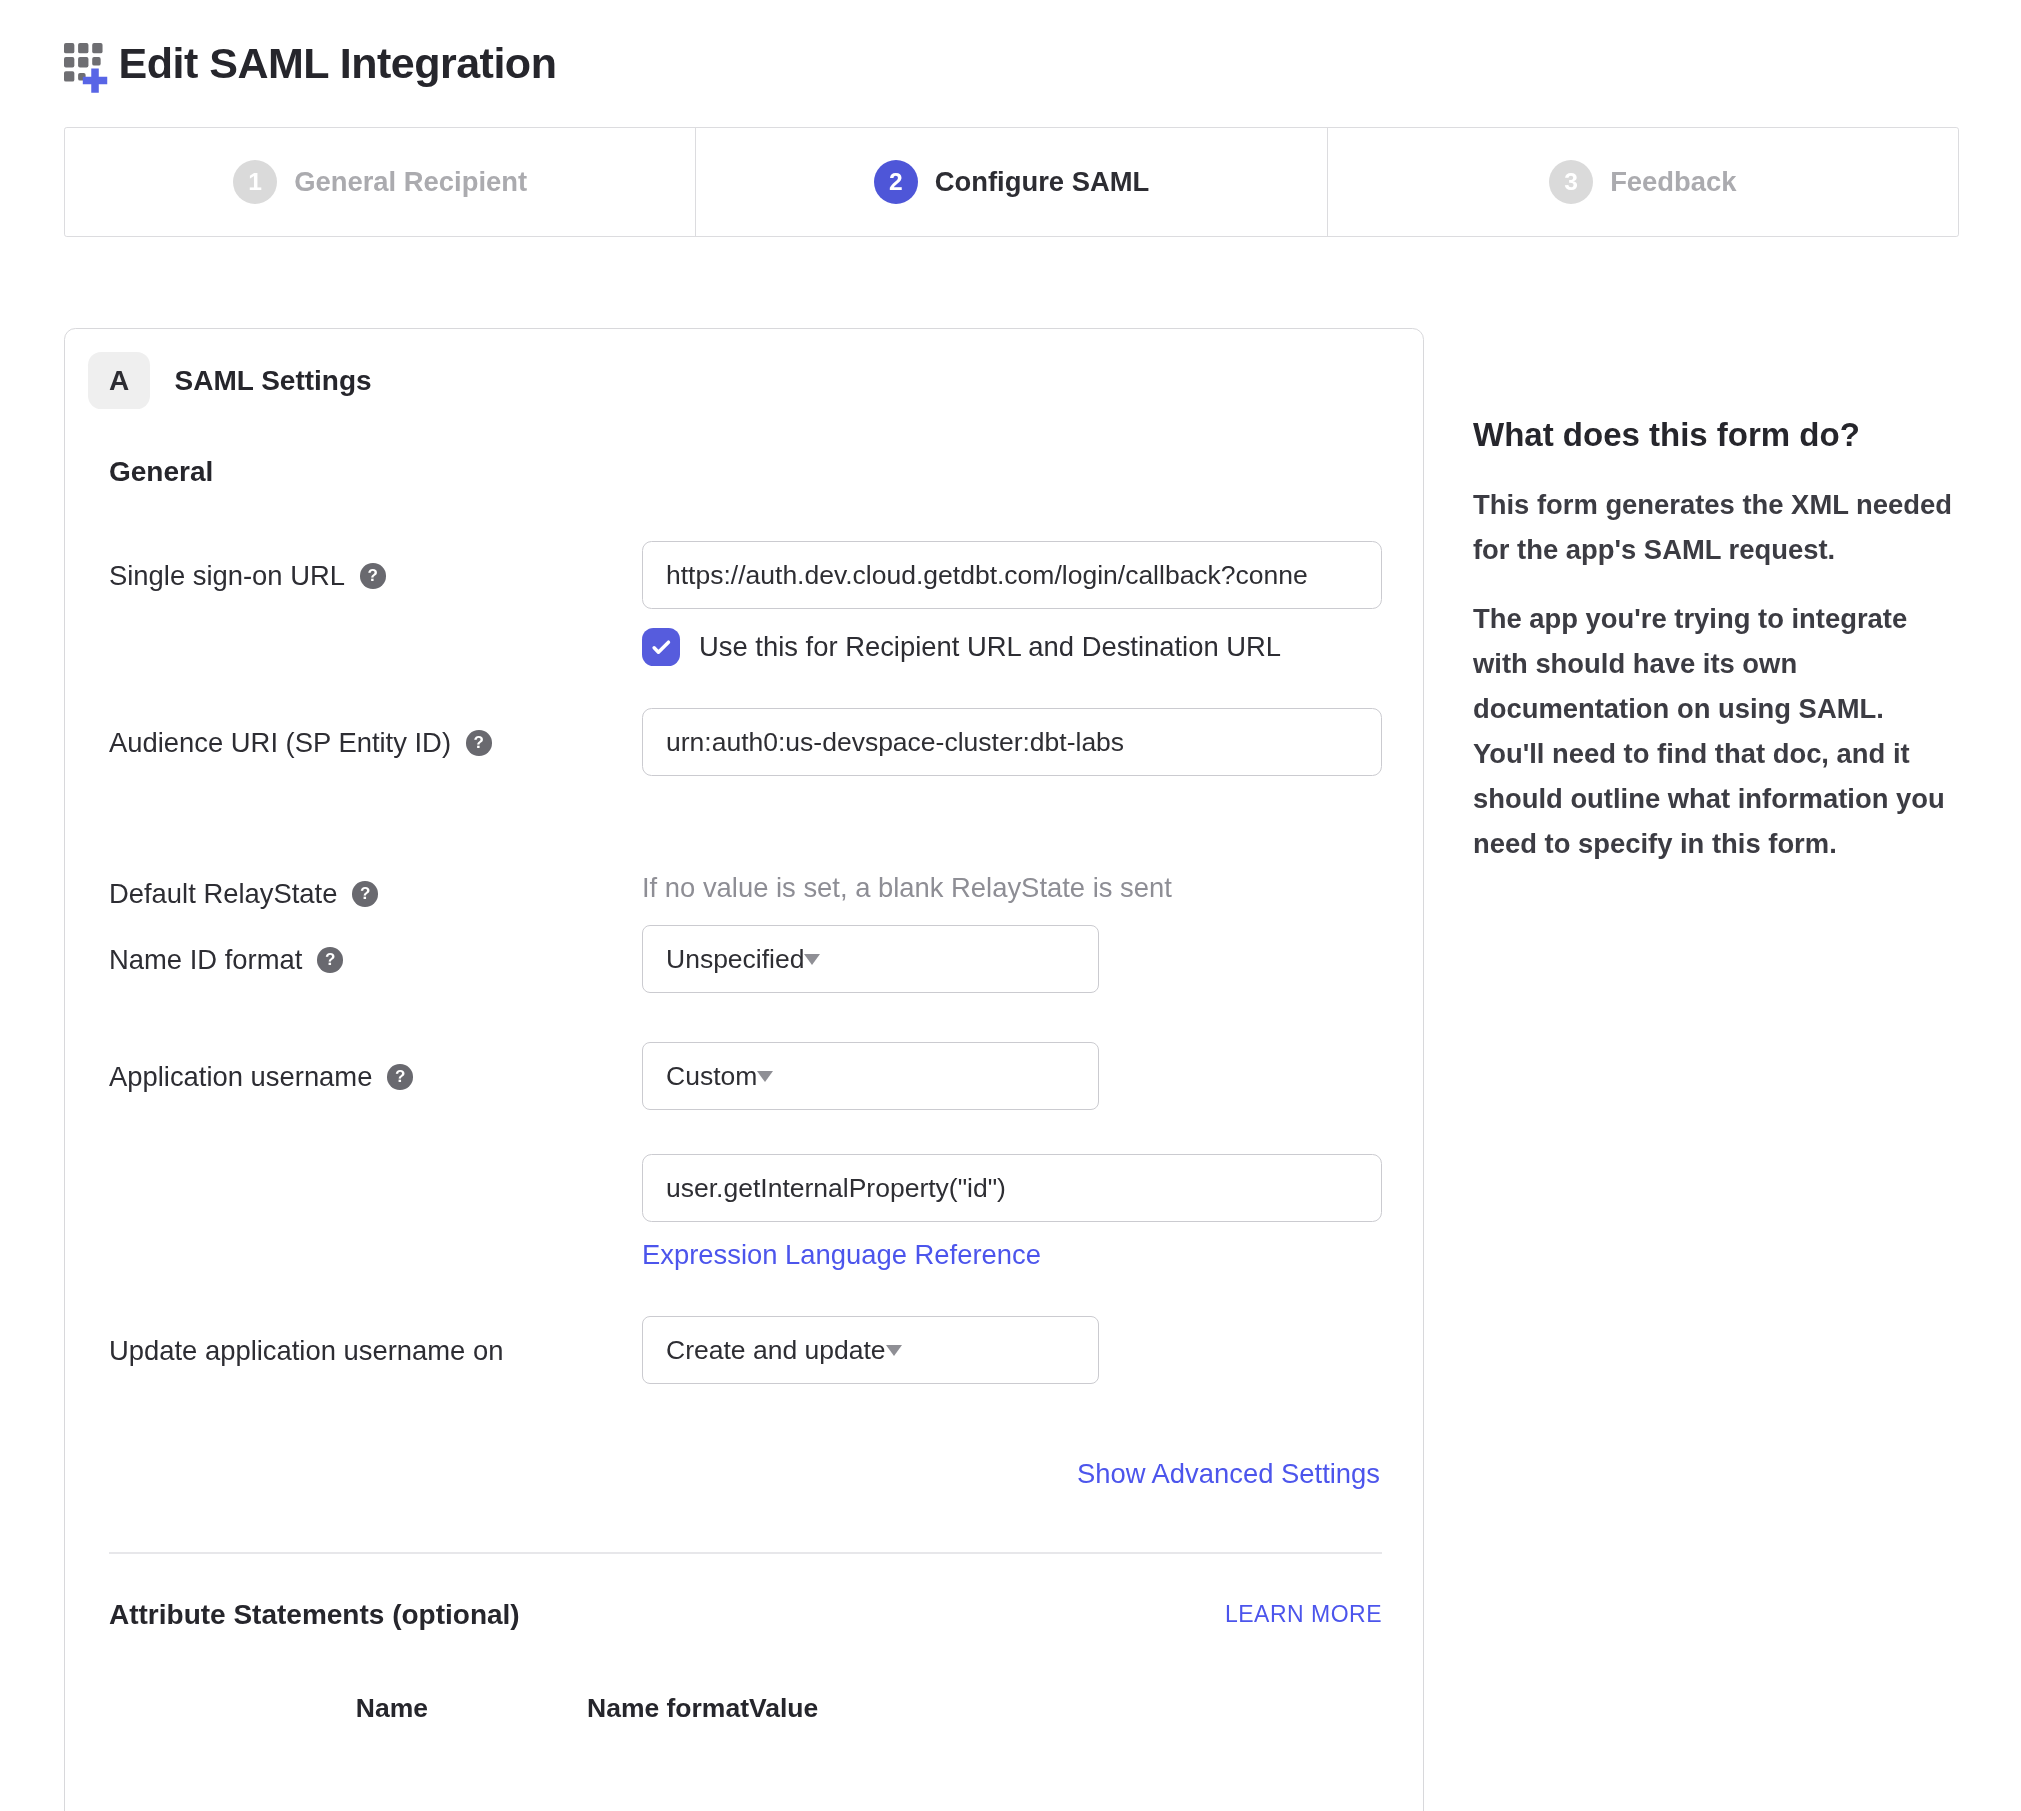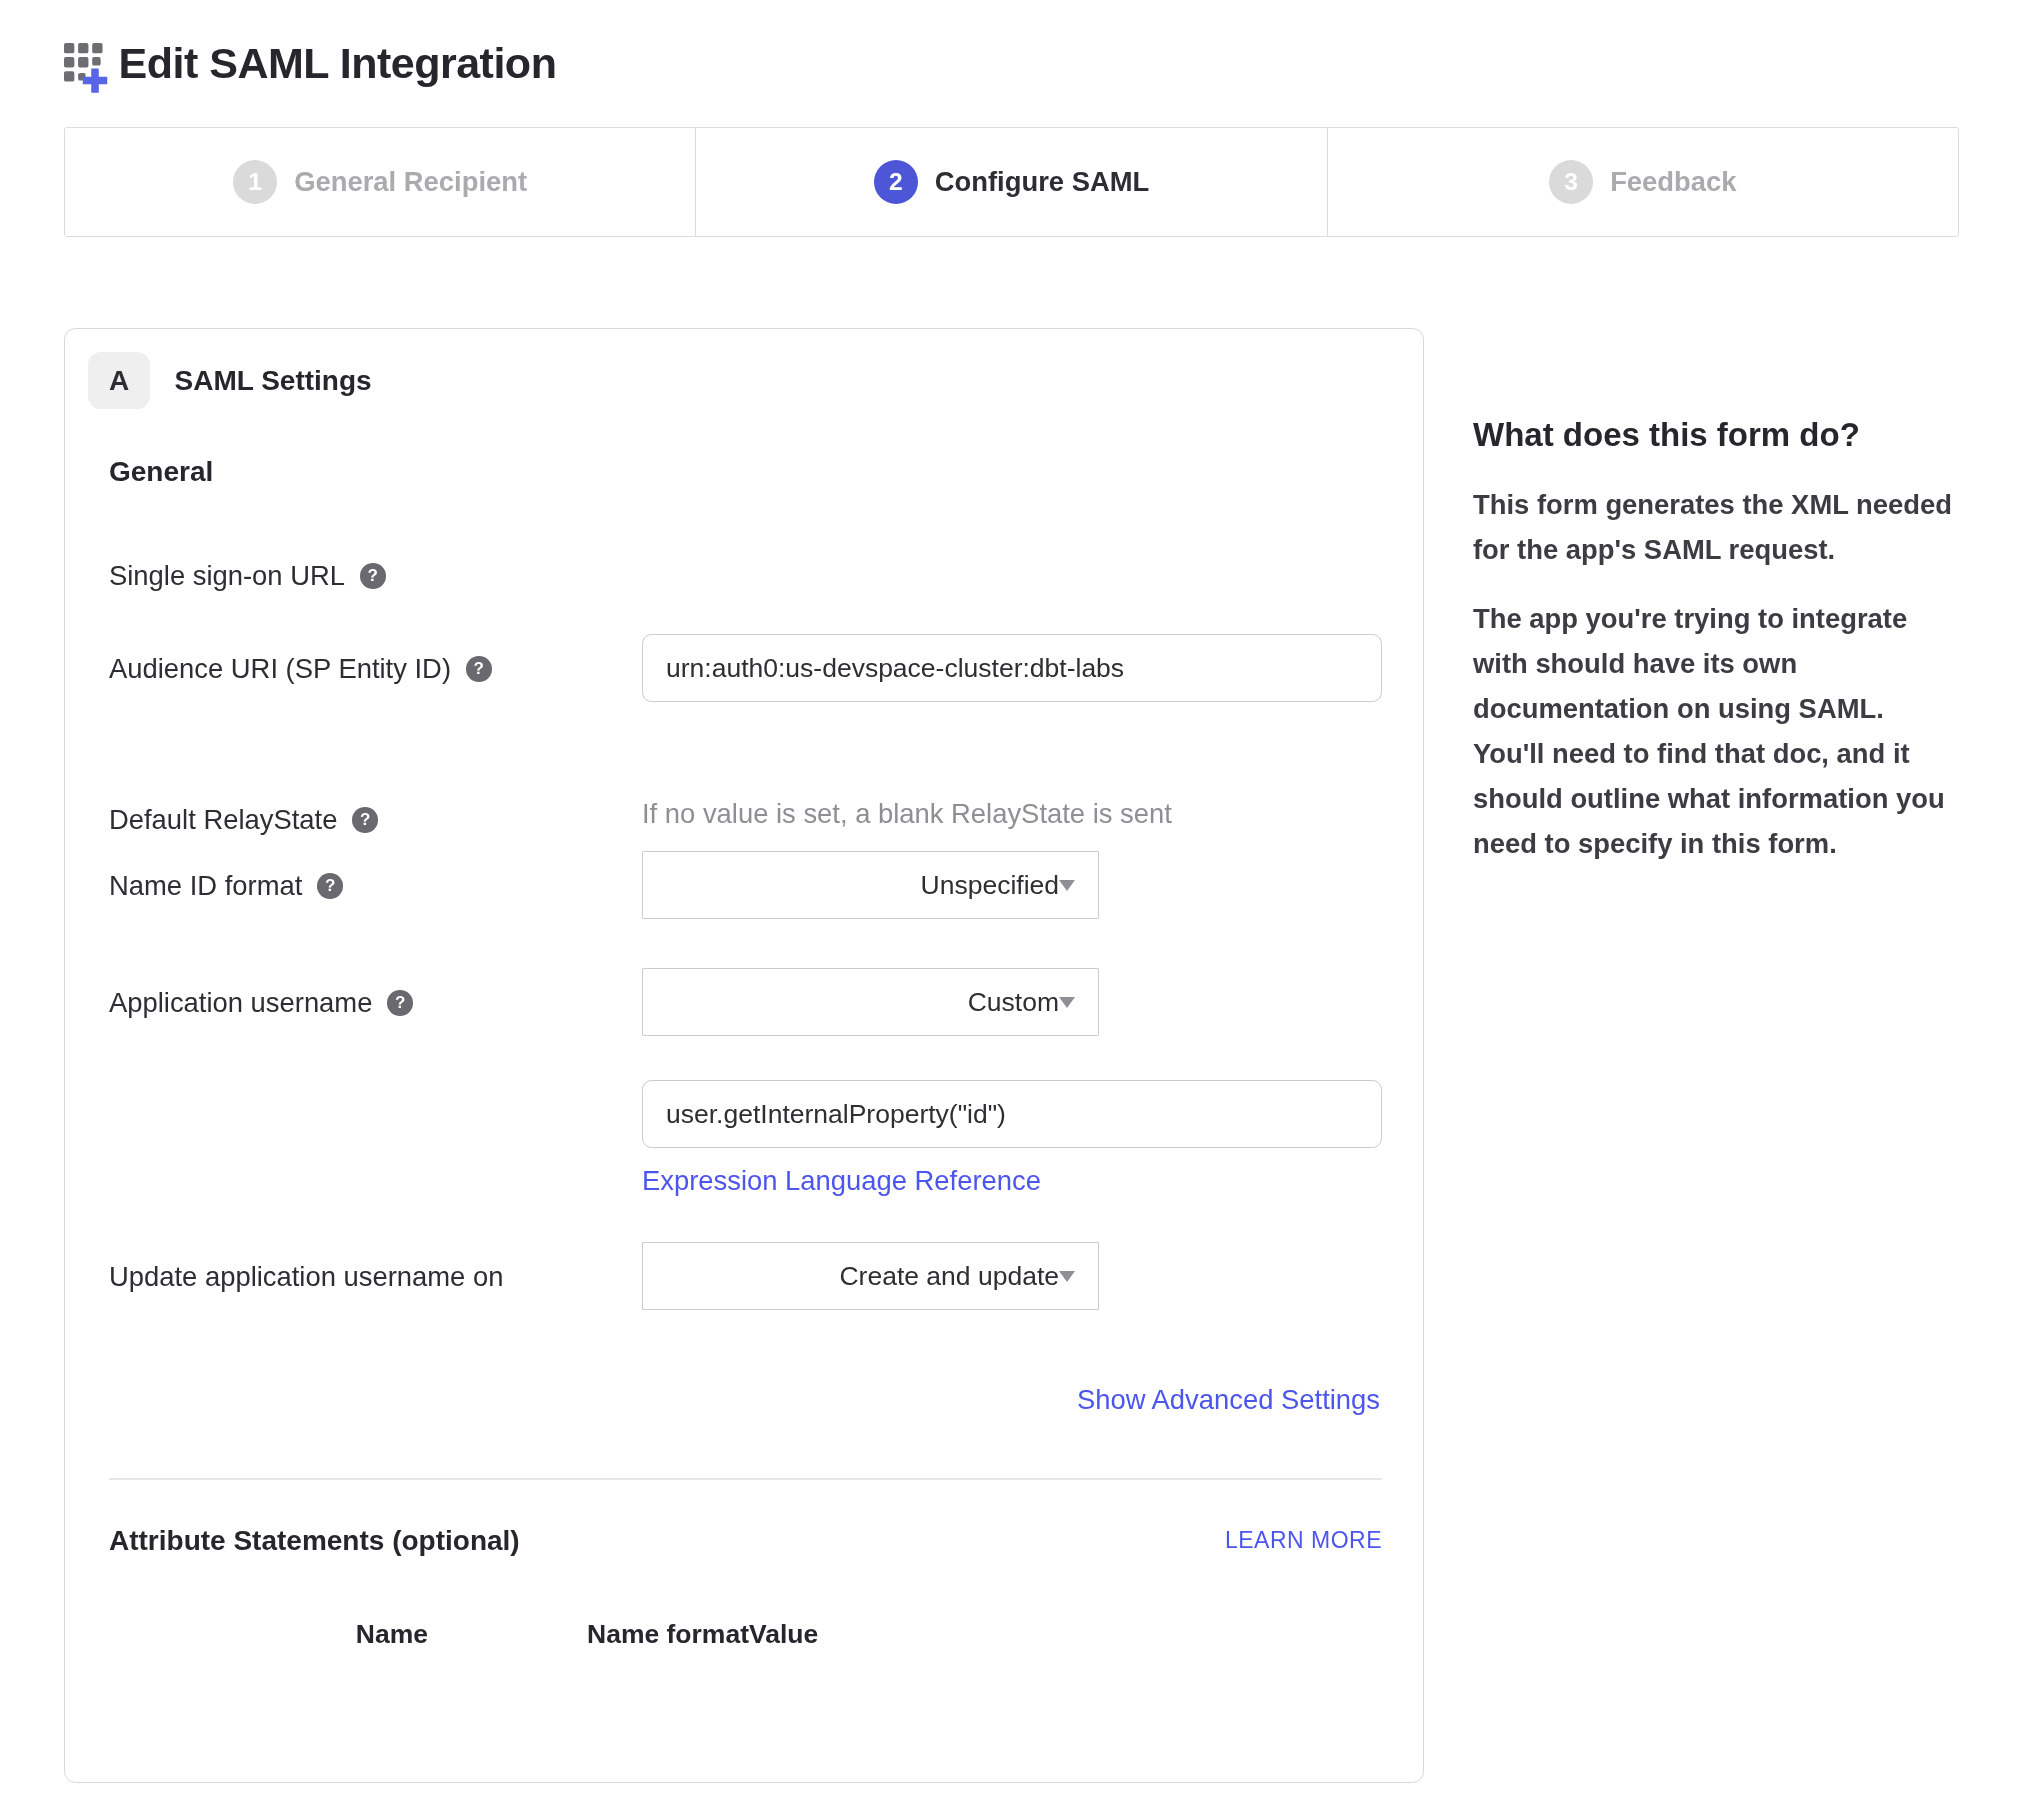--- a/index.html
+++ b/index.html
@@ -45,22 +45,22 @@
   .field-label { font-size: 27.4px; color: #2d2d33; }
   .help-icon { width: 25.6px; height: 25.6px; border-radius: 50%; background: #69696f; color: #fff;
                font-size: 17px; font-weight: bold; display: inline-flex; align-items: center;
                justify-content: center; cursor: pointer; flex: 0 0 auto; }
   .value-col { width: 740px; flex: 0 0 auto; }
 
   .text-input { width: 740px; height: 68px; border: 1.9px solid #cbcbd0; border-radius: 9.5px;
                 font-family: "Liberation Sans", sans-serif; font-size: 26.5px; color: #2e2e33;
                 padding: 0 23px; outline: none; background: #fff; white-space: nowrap; overflow: hidden; }
 
-  .select { width: 457px; height: 68px; border: 1.9px solid #cbcbd0; border-radius: 1px;
-            display: flex; align-items: center; justify-content: flex-end;
+  .select { width: 457px; height: 68px; border: 1.9px solid #cbcbd0; border-radius: 8px;
+            display: flex; align-items: center; justify-content: flex-start;
             padding: 0 23px; cursor: pointer; background: #fff; }
   .select-value { font-size: 26.5px; color: #2e2e33; }
   .caret { width: 0; height: 0; border-left: 8.5px solid transparent; border-right: 8.5px solid transparent;
            border-top: 11.4px solid #8f8f95; }
 
   .checkbox-row { display: flex; align-items: center; gap: 19px; margin-top: 19px; }
   .checkbox { width: 38px; height: 38px; border-radius: 11.4px; background: #565cdd;
               display: flex; align-items: center; justify-content: center; cursor: pointer; flex: 0 0 auto; }
   .checkbox-label { font-size: 27.4px; color: #2d2d33; cursor: pointer; }
 
@@ -140,20 +140,31 @@
 
       <div class="form">
 
         <div class="section-heading">General</div>
 
         <div class="row" style="margin-top:53px;">
           <div class="label-col">
             <span class="field-label">Single sign-on URL</span>
             <span class="help-icon">?</span>
           </div>
+          <div class="value-col">
+            <input class="text-input" type="text" value="https://auth.dev.cloud.getdbt.com/login/callback?conne" style="">
+            <div class="checkbox-row">
+              <span class="checkbox">
+                <svg width="24.6" height="24.6" viewBox="0 0 24 24">
+                  <path d="M5 12.5l4.2 4.3L19 7" stroke="#ffffff" stroke-width="3.4" fill="none" stroke-linecap="round" stroke-linejoin="round"></path>
+                </svg>
+              </span>
+              <span class="checkbox-label">Use this for Recipient URL and Destination URL</span>
+            </div>
+          </div>
         </div>
 
         <div class="row" style="margin-top:42px;">
           <div class="label-col">
             <span class="field-label">Audience URI (SP Entity ID)</span>
             <span class="help-icon">?</span>
           </div>
           <div class="value-col">
             <input class="text-input" type="text" value="urn:auth0:us-devspace-cluster:dbt-labs" style="">
           </div>

